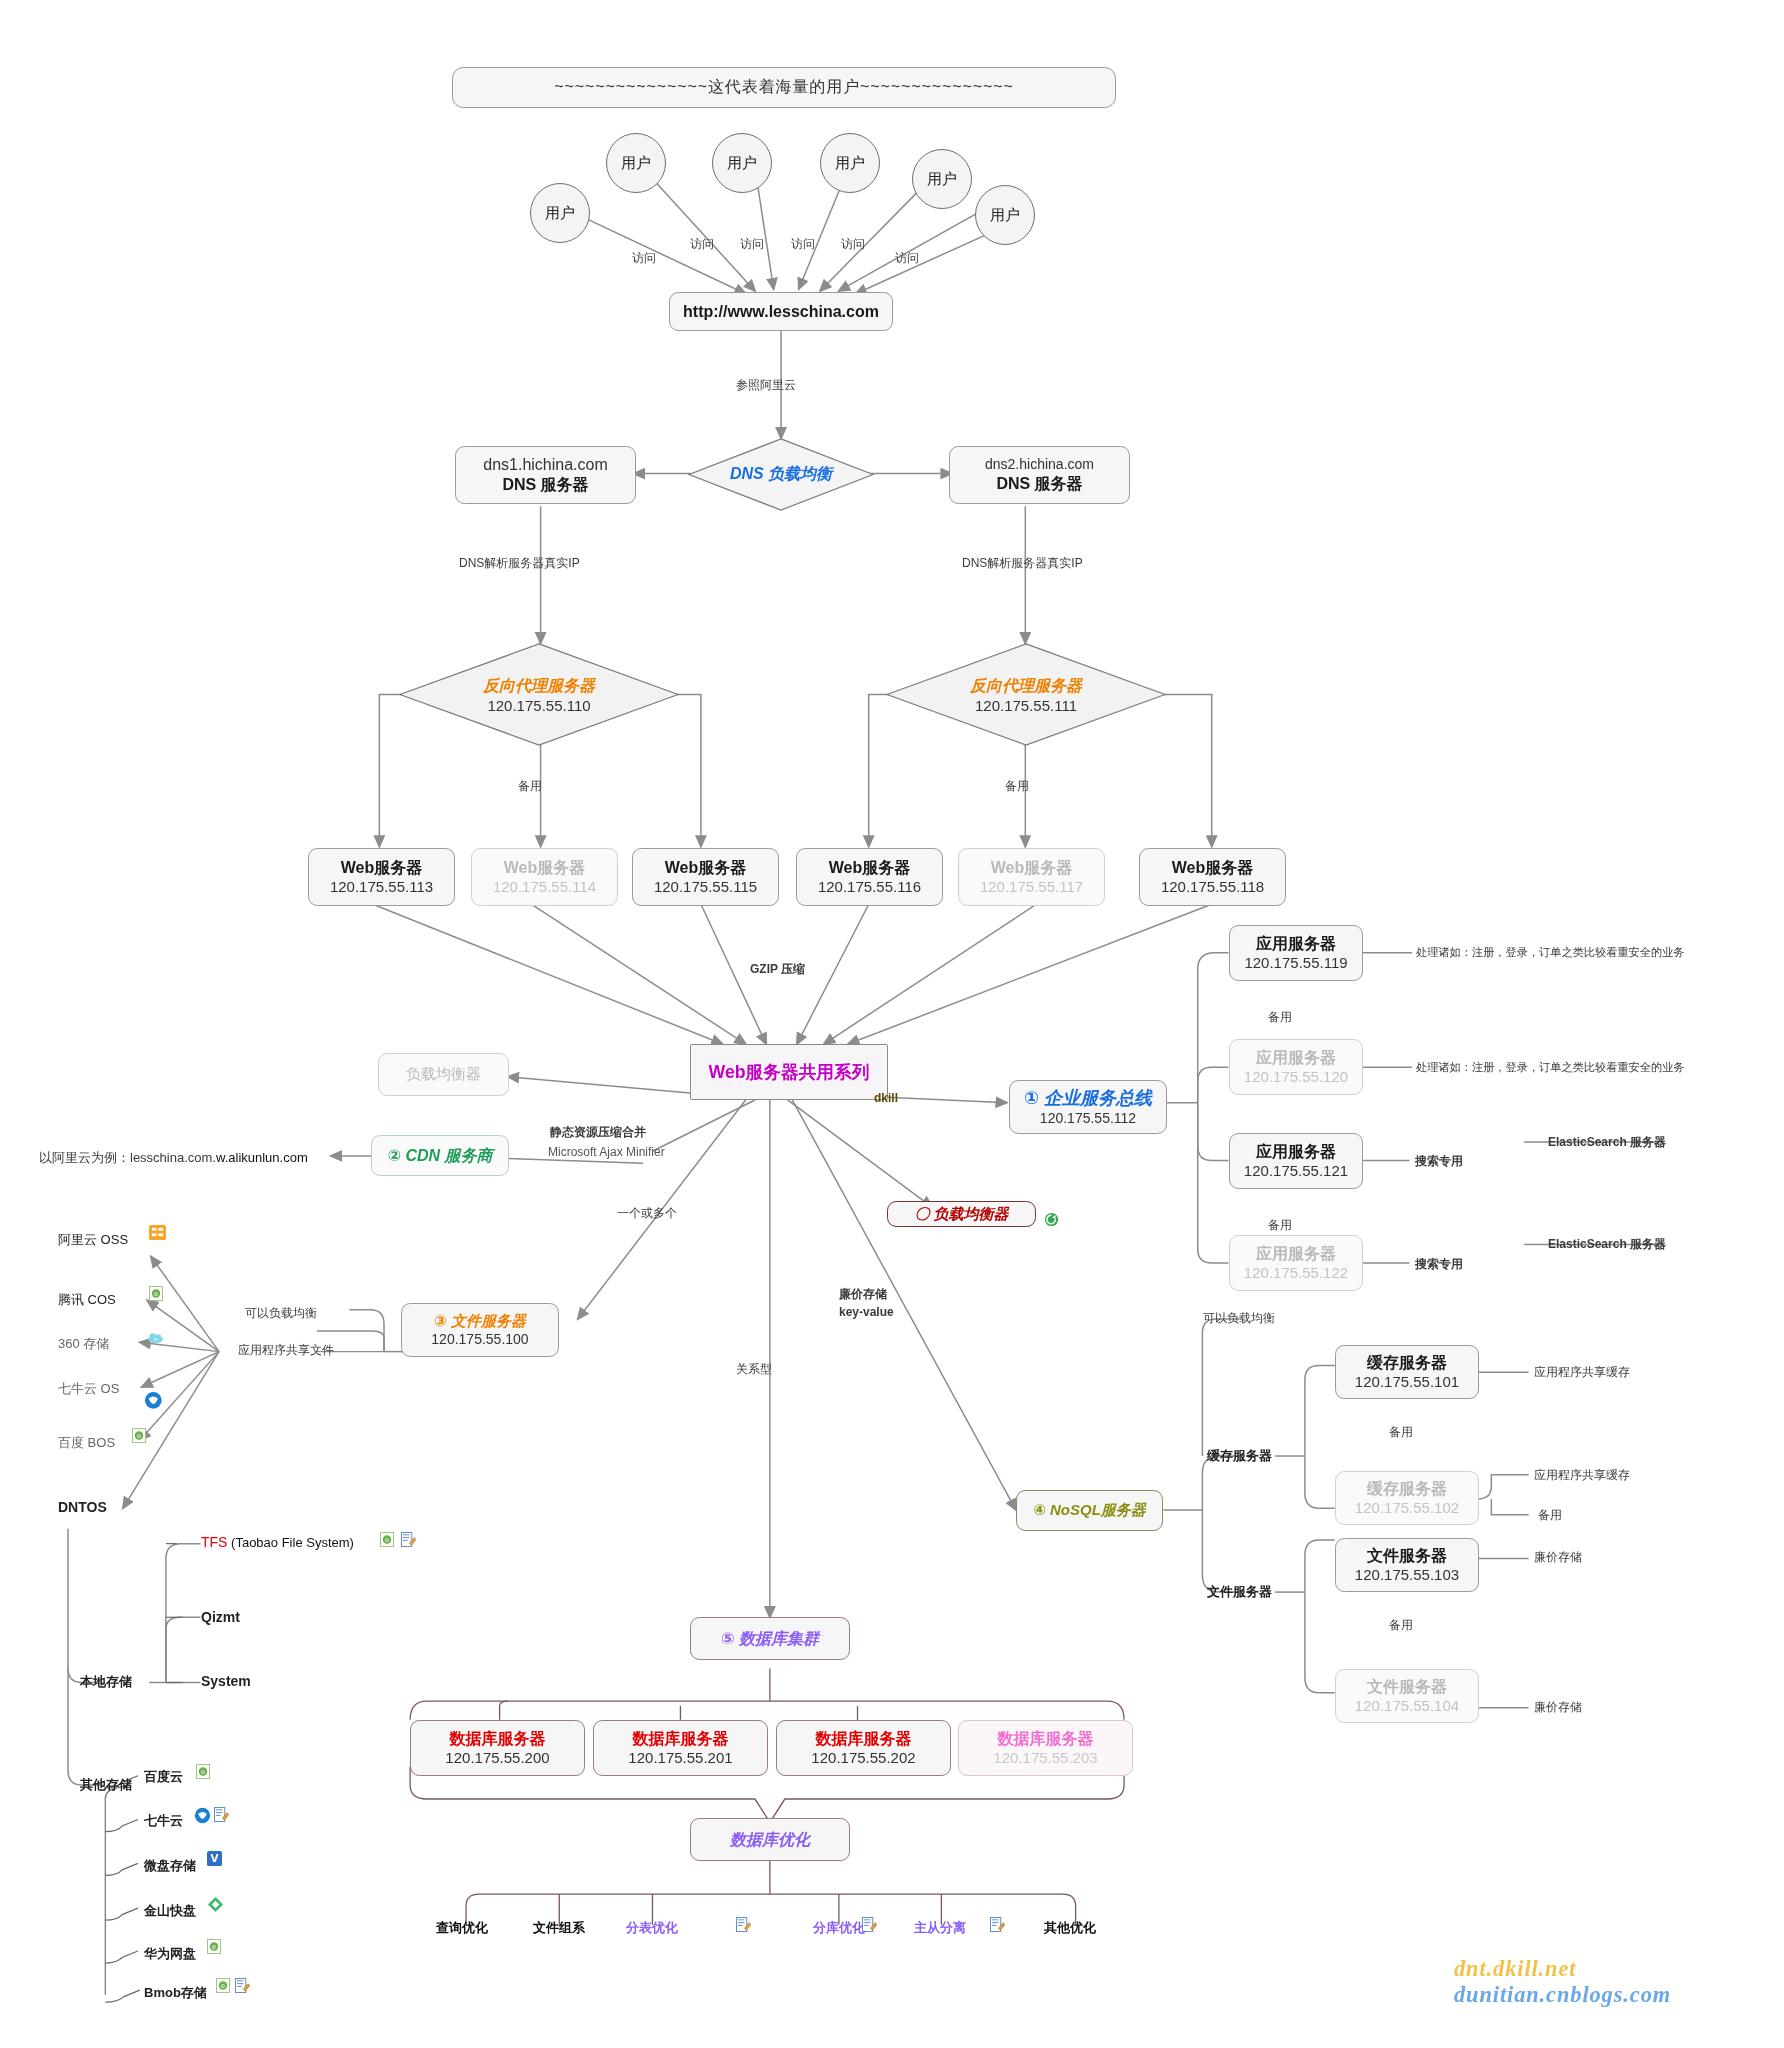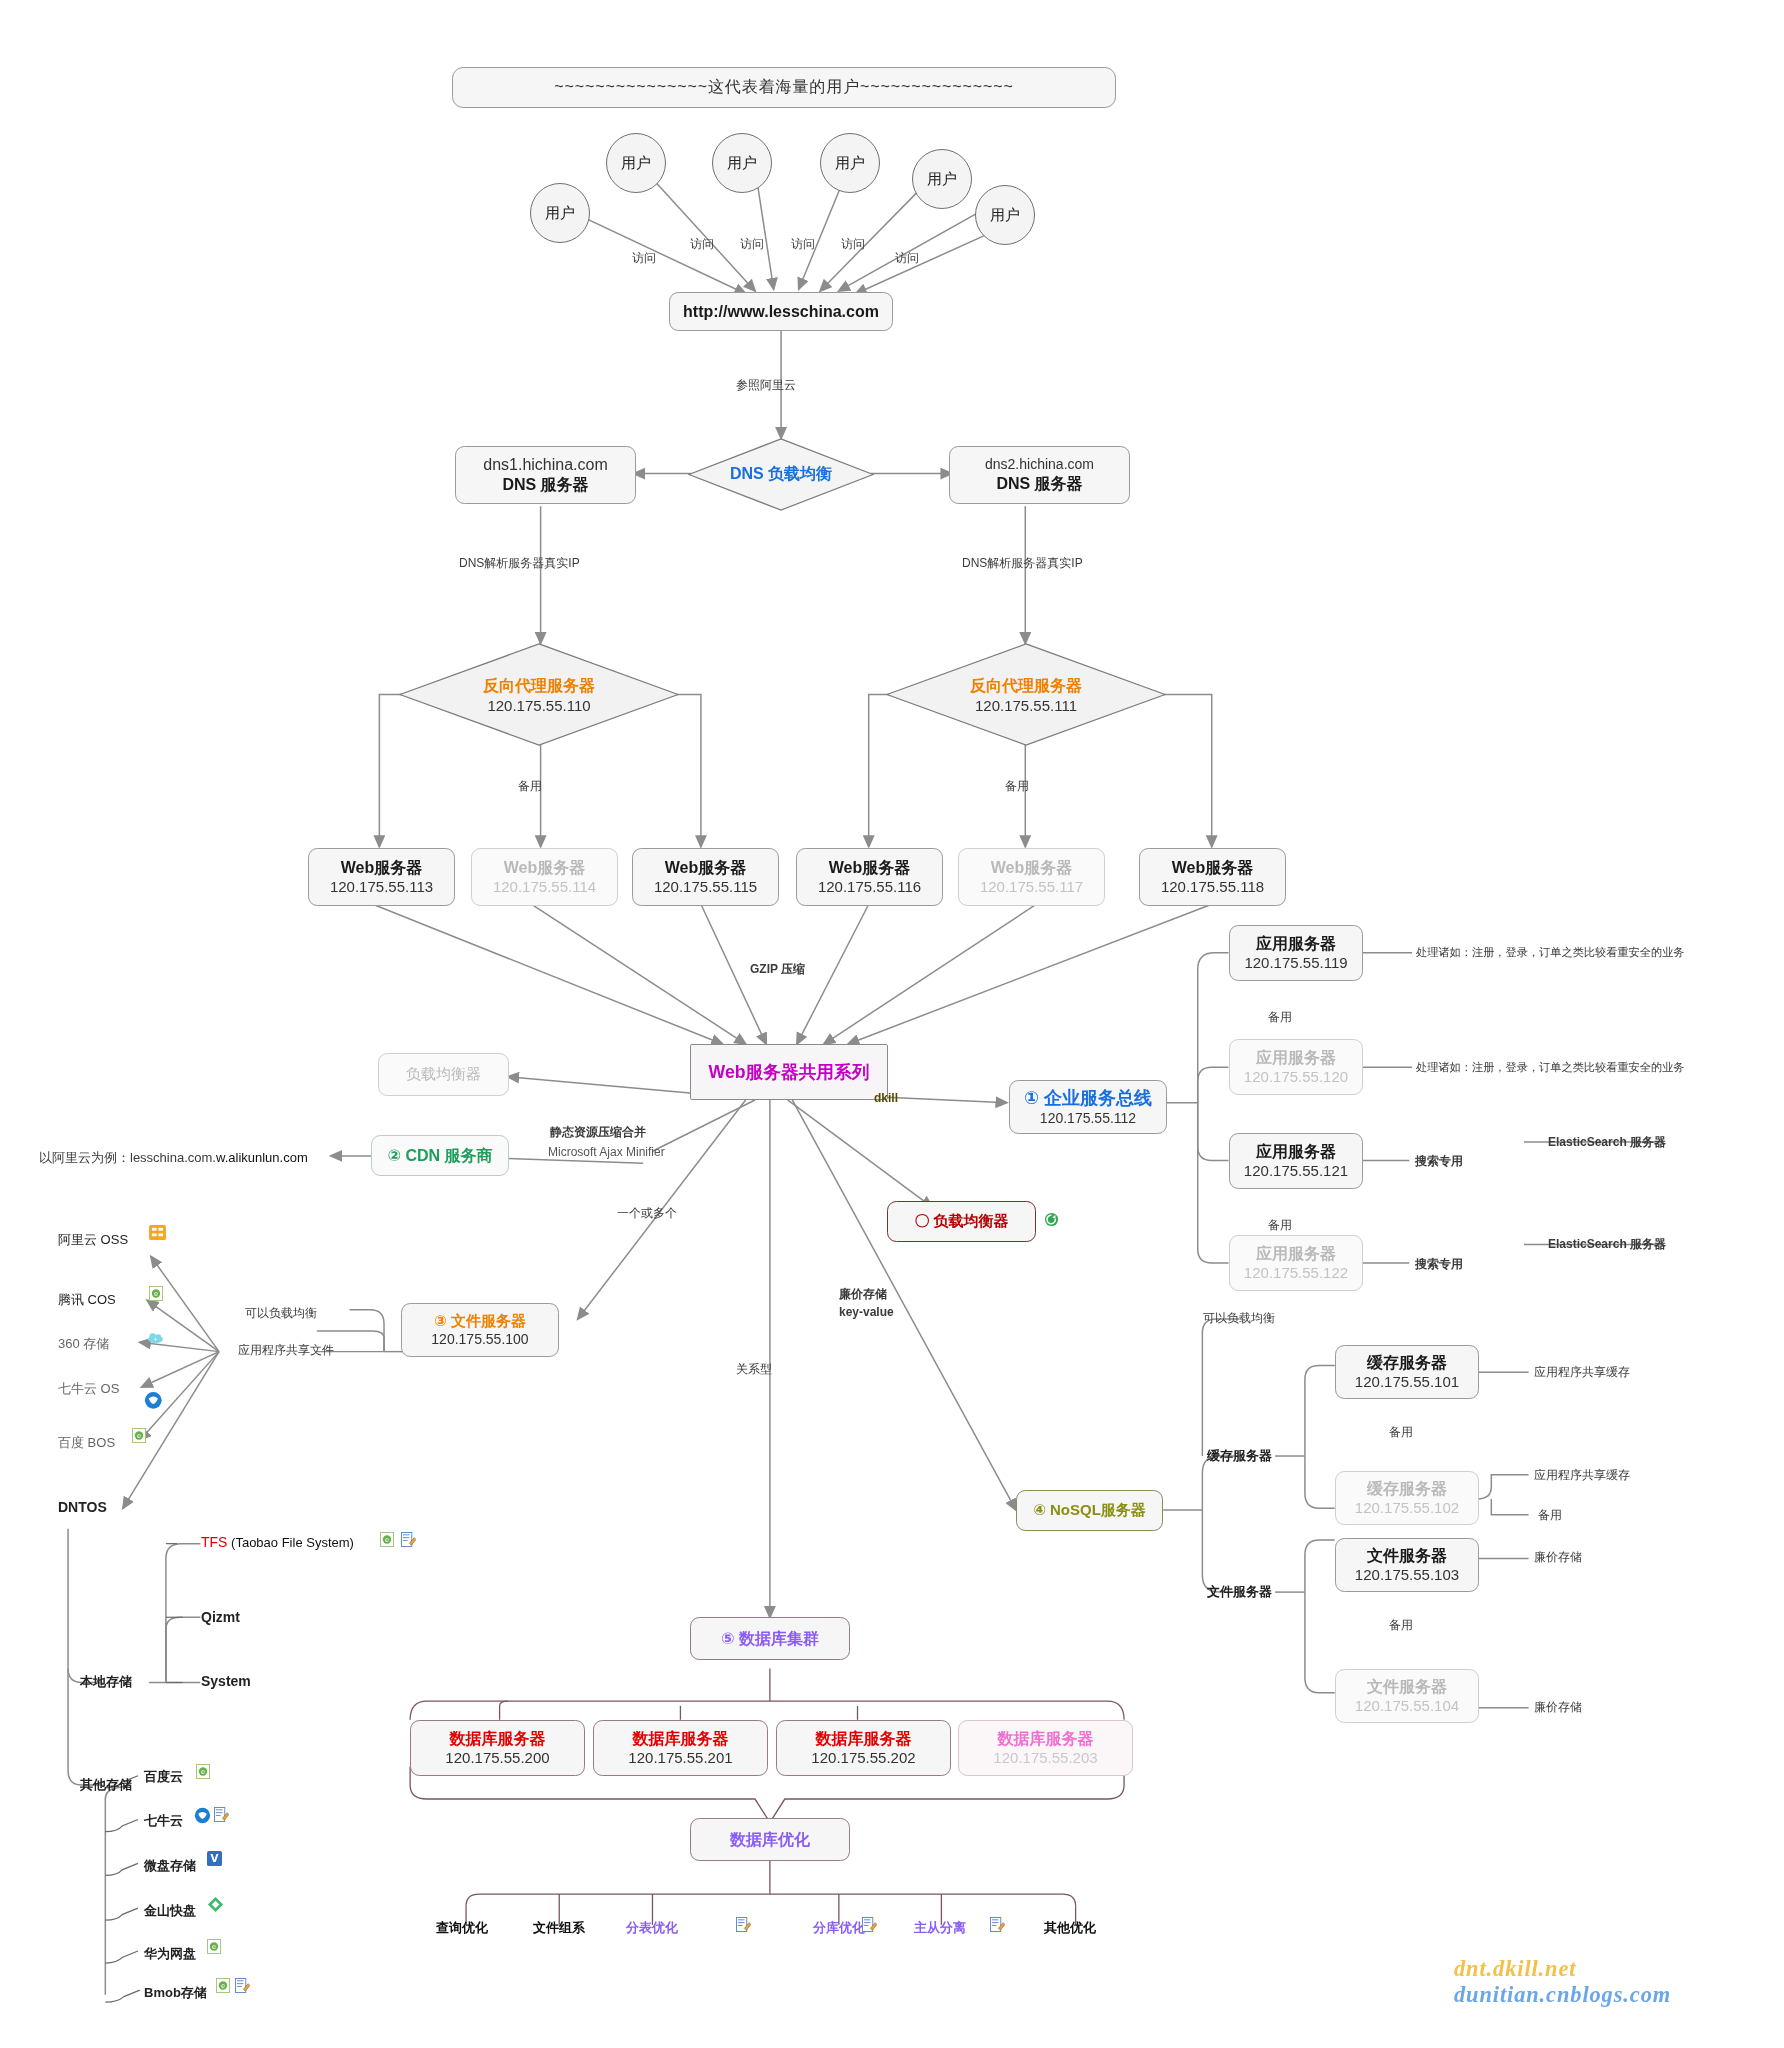--- a/index.html
+++ b/index.html
@@ -23,21 +23,21 @@
   .banner{position:absolute;border:1.2px solid #9a9a9a;border-radius:11.2px;background:#f6f6f6;
           display:flex;align-items:center;justify-content:center;font-size:16px;color:#333;
           letter-spacing:0.9px;white-space:nowrap;}
   .diamond{position:absolute;display:flex;flex-direction:column;align-items:center;
            justify-content:center;text-align:center;}
   .diamond .dtext{position:relative;z-index:2;}
   .dshape{position:absolute;left:0;top:0;width:100%;height:100%;z-index:1;}
   .hub{position:absolute;border:1.3px solid #8a8a8a;background:#f7f5f7;
        display:flex;align-items:center;justify-content:center;}
   .hubtxt{font-weight:bold;font-size:17.7px;color:#c400c4;}
-  .tagc{font-weight:bold;}
+  .tagc{font-weight:bold;font-style:italic;}
   .accent-blue{color:#1a6fe0;}
   .accent-orange{color:#f08000;}
   .accent-green{color:#1e9e5a;}
   .accent-red{color:#b30000;}
   .accent-magenta{color:#8b5cf6;}
   .accent-olive{color:#8a8f10;}
   .accent-pink{color:#f06fd0;}
   .accent-crimson{color:#e30000;}
   .ico{position:absolute;width:15px;height:15px;border-radius:1.9px;}
   .ico svg{display:block;}
@@ -320,21 +320,21 @@
     <span>以阿里云为例：lesschina.com.</span><span class="b" style="color:#111;">w.alikunlun.com</span>
   </div>
 
   <div class="lbl b" style="left:874px;top:1091px;color:#5a4a00;">dkill</div>
 
   <div class="node rbox" style="left:1009px;top:1080px;width:158px;height:54px;">
     <div class="tagc accent-blue" style="font-size:18px;">① 企业服务总线</div>
     <div class="t2" style="font-size:14px;">120.175.55.112</div>
   </div>
 
-  <div class="node rbox" style="left:887px;top:1201px;width:149px;height:41px;border-color:#7a3030;">
+  <div class="node rbox" style="left:887px;top:1201px;width:149px;height:26px;border-color:#7a3030;">
     <div class="tagc accent-red" style="font-size:15px;">〇 负载均衡器</div>
   </div>
   <div class="ico" style="left:1044px;top:1212px;">
     <svg width="15" height="15" viewBox="0 0 16 16">
         <circle cx="8" cy="8" r="7" fill="#2fa84f"></circle>
         <path d="M8 3.5 A4.5 4.5 0 1 0 12 7" stroke="#fff" stroke-width="1.6" fill="none"></path>
         <path d="M12 3 L12.5 7 L8.8 6" fill="#fff"></path>
       </svg>
   </div>
 

